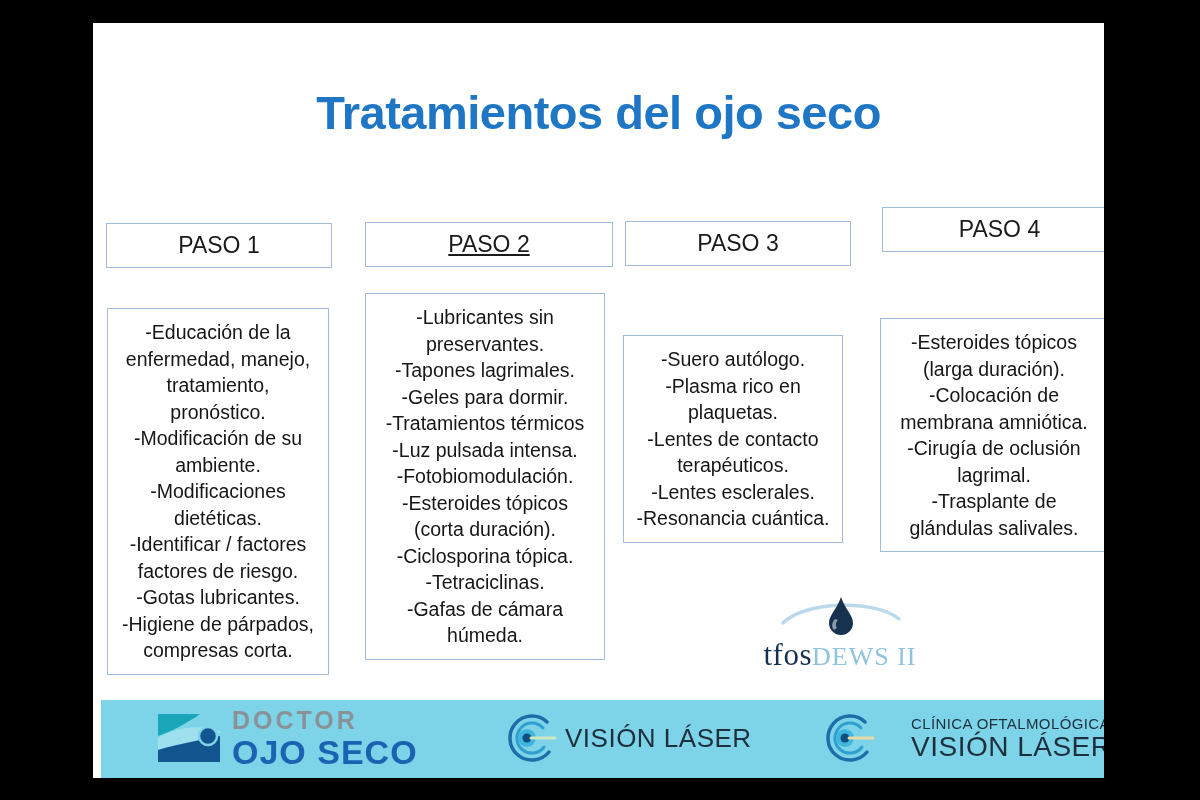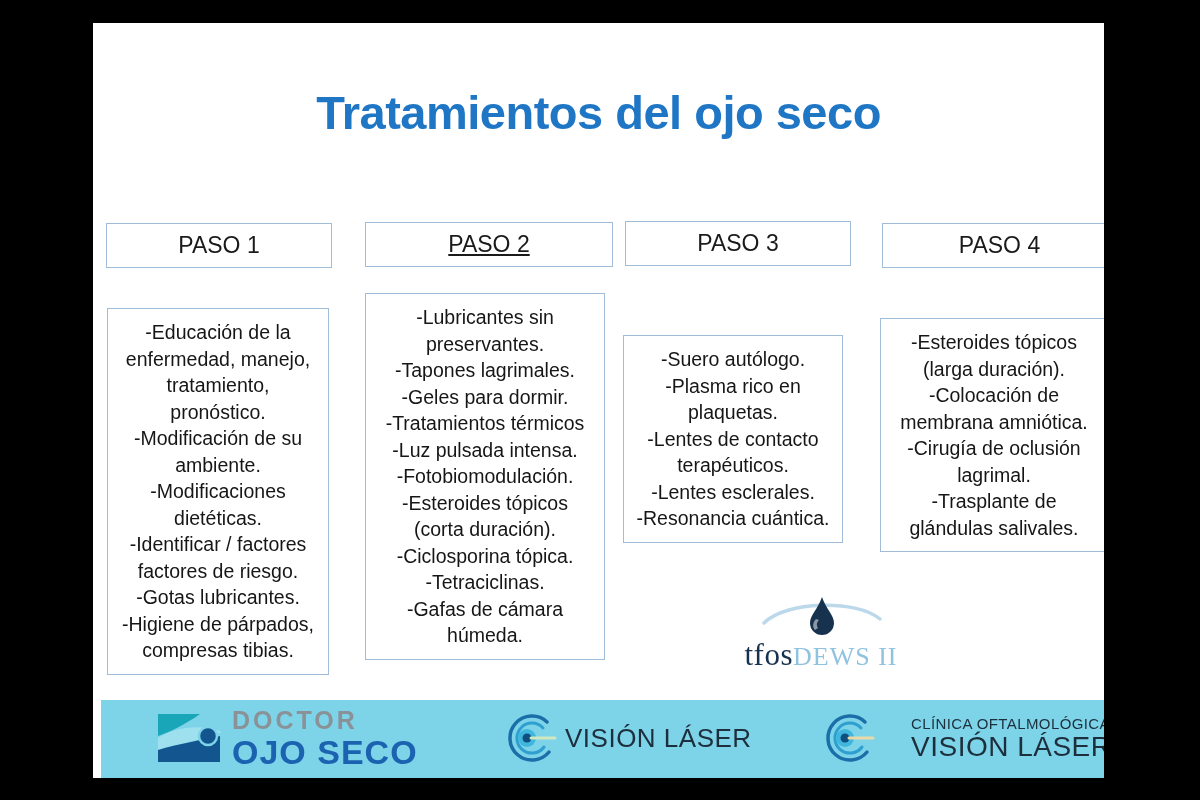--- a/index.html
+++ b/index.html
@@ -66,31 +66,31 @@
     font-size: 19.5px;
     line-height: 1.36;
     color: #161616;
   }
   .step-box .line { display: block; }
 
   
   .col1-header { left: 13px;   top: 200px; width: 226px; }
   .col2-header { left: 272px; top: 199px; width: 248px; text-decoration: underline; }
   .col3-header { left: 532px; top: 198px; width: 226px; }
-  .col4-header { left: 789px; top: 200px; width: 235px; justify-content: center; }
+  .col4-header { left: 789px; top: 184px; width: 235px; justify-content: center; }
 
   .col1-box { left: 14px;  top: 285px; width: 222px; }
   .col2-box { left: 272px; top: 270px; width: 240px; }
   .col3-box { left: 530px; top: 312px; width: 220px; }
   .col4-box { left: 787px; top: 295px; width: 228px; }
 
   
   #tfos-logo {
     position: absolute;
-    left: 638px;
+    left: 657px;
     top: 570px;
     width: 180px;
     height: 85px;
     display: flex;
     flex-direction: column;
     align-items: center;
   }
   #tfos-logo .mark { width: 130px; height: 46px; }
   #tfos-logo .wordmark {
     margin-top: -2px;
@@ -170,21 +170,21 @@
       <span class="line">tratamiento,</span>
       <span class="line">pronóstico.</span>
       <span class="line">-Modificación de su</span>
       <span class="line">ambiente.</span>
       <span class="line">-Modificaciones</span>
       <span class="line">dietéticas.</span>
       <span class="line">-Identificar / factores</span>
       <span class="line">factores de riesgo.</span>
       <span class="line">-Gotas lubricantes.</span>
       <span class="line">-Higiene de párpados,</span>
-      <span class="line">compresas tibias.</span>
+      <span class="line">compresas corta.</span>
     </div>
 
     <div class="step-header col2-header">
       <span>PASO 2</span>
     </div>
     <div class="step-box col2-box">
       <span class="line">-Lubricantes sin</span>
       <span class="line">preservantes.</span>
       <span class="line">-Tapones lagrimales.</span>
       <span class="line">-Geles para dormir.</span>

